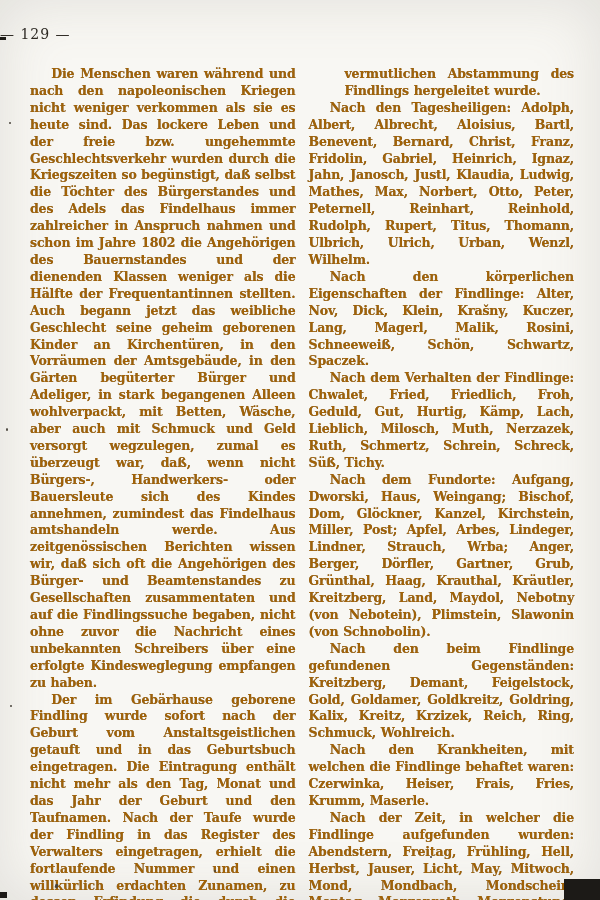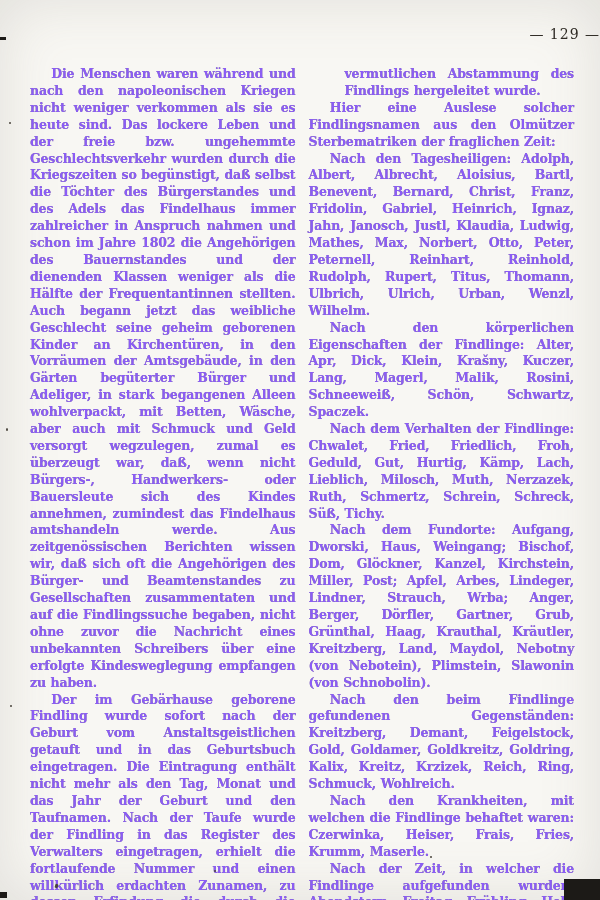--- a/index.html
+++ b/index.html
@@ -12,21 +12,21 @@
     width: 600px;
     height: 900px;
     margin: 0;
     background: #f8f7f3;
     overflow: hidden;
     font-family: "DejaVu Serif", "Liberation Serif", serif;
     color: #29251f;
     box-shadow: inset 0 0 60px rgba(120,115,105,0.18);
   }
   .page-number {
-    text-align: right;
+    text-align: left;
     padding-top: 26px;
     font-size: 14px;
     letter-spacing: 1px;
     color: #2c2822;
   }
   .columns {
     display: flex;
     gap: 13px;
     padding: 0 26px 0 30px;
     margin-top: 24px;
@@ -37,21 +37,21 @@
   }
   .column p {
     margin: 0;
     font-size: 12.5px;
     line-height: 16.9px;
     font-weight: bold;
     text-align: justify;
     text-indent: 1.7em;
     letter-spacing: -0.15px;
     word-spacing: 0.5px;
-    color: #8b5cf6;
+    color: #a16207;
     text-shadow: 0 0 0.4px rgba(40,36,30,0.55);
   }
   .column p.no-indent {
     text-indent: 0;
     margin-left: 36px;
   }
   
   .artifact {
     position: absolute;
     background: #1c1a17;
@@ -71,23 +71,22 @@
 
   <div class="columns">
 
     <div class="column">
       <p>Die Menschen waren während und nach den napoleonischen Kriegen nicht weniger verkommen als sie es heute sind. Das lockere Leben und der freie bzw. ungehemmte Geschlechtsverkehr wurden durch die Kriegszeiten so begünstigt, daß selbst die Töchter des Bürgerstandes und des Adels das Findelhaus immer zahlreicher in Anspruch nahmen und schon im Jahre 1802 die Angehörigen des Bauernstandes und der dienenden Klassen weniger als die Hälfte der Frequentantinnen stellten. Auch begann jetzt das weibliche Geschlecht seine geheim geborenen Kinder an Kirchentüren, in den Vorräumen der Amtsgebäude, in den Gärten begüterter Bürger und Adeliger, in stark begangenen Alleen wohlverpackt, mit Betten, Wäsche, aber auch mit Schmuck und Geld versorgt wegzulegen, zumal es überzeugt war, daß, wenn nicht Bürgers-, Handwerkers- oder Bauersleute sich des Kindes annehmen, zumindest das Findelhaus amtshandeln werde. Aus zeitgenössischen Berichten wissen wir, daß sich oft die Angehörigen des Bürger- und Beamtenstandes zu Gesellschaften zusammentaten und auf die Findlingssuche begaben, nicht ohne zuvor die Nachricht eines unbekannten Schreibers über eine erfolgte Kindesweglegung empfangen zu haben.</p>
       <p>Der im Gebärhause geborene Findling wurde sofort nach der Geburt vom Anstaltsgeistlichen getauft und in das Geburtsbuch eingetragen. Die Eintragung enthält nicht mehr als den Tag, Monat und das Jahr der Geburt und den Taufnamen. Nach der Taufe wurde der Findling in das Register des Verwalters eingetragen, erhielt die fortlaufende Nummer und einen willkürlich erdachten Zunamen, zu dessen Erfindung die durch die geheimnisvollen Umstände, unter denen sich so manche Geburt vollzog, angeregte Phantasie reichlich zu statten kam. Der von auswärts zugebrachte Findling wurde sub conditione getauft und erhielt einen Zunamen, der gewöhnlich von den Umständen oder von der</p>
     </div>
 
     <div class="column">
       <p class="no-indent">vermutlichen Abstammung des Findlings hergeleitet wurde.</p>
-      <p>Hier eine Auslese solcher Findlingsnamen aus den Olmützer Sterbematriken der fraglichen Zeit:</p>
       <p>Nach den Tagesheiligen: Adolph, Albert, Albrecht, Aloisius, Bartl, Benevent, Bernard, Christ, Franz, Fridolin, Gabriel, Heinrich, Ignaz, Jahn, Janosch, Justl, Klaudia, Ludwig, Mathes, Max, Norbert, Otto, Peter, Peternell, Reinhart, Reinhold, Rudolph, Rupert, Titus, Thomann, Ulbrich, Ulrich, Urban, Wenzl, Wilhelm.</p>
-      <p>Nach den körperlichen Eigenschaften der Findlinge: Alter, Apr, Dick, Klein, Krašny, Kuczer, Lang, Magerl, Malik, Rosini, Schneeweiß, Schön, Schwartz, Spaczek.</p>
+      <p>Nach den körperlichen Eigenschaften der Findlinge: Alter, Nov, Dick, Klein, Krašny, Kuczer, Lang, Magerl, Malik, Rosini, Schneeweiß, Schön, Schwartz, Spaczek.</p>
       <p>Nach dem Verhalten der Findlinge: Chwalet, Fried, Friedlich, Froh, Geduld, Gut, Hurtig, Kämp, Lach, Lieblich, Milosch, Muth, Nerzazek, Ruth, Schmertz, Schrein, Schreck, Süß, Tichy.</p>
       <p>Nach dem Fundorte: Aufgang, Dworski, Haus, Weingang; Bischof, Dom, Glöckner, Kanzel, Kirchstein, Miller, Post; Apfel, Arbes, Lindeger, Lindner, Strauch, Wrba; Anger, Berger, Dörfler, Gartner, Grub, Grünthal, Haag, Krauthal, Kräutler, Kreitzberg, Land, Maydol, Nebotny (von Nebotein), Plimstein, Slawonin (von Schnobolin).</p>
       <p>Nach den beim Findlinge gefundenen Gegenständen: Kreitzberg, Demant, Feigelstock, Gold, Goldamer, Goldkreitz, Goldring, Kalix, Kreitz, Krzizek, Reich, Ring, Schmuck, Wohlreich.</p>
       <p>Nach den Krankheiten, mit welchen die Findlinge behaftet waren: Czerwinka, Heiser, Frais, Fries, Krumm, Maserle.</p>
       <p>Nach der Zeit, in welcher die Findlinge aufgefunden wurden: Abendstern, Freitag, Frühling, Hell, Herbst, Jauser, Licht, May, Mitwoch, Mond, Mondbach, Mondschein, Montag, Morgenroth, Morgenstund, Schein, Sommer, Sonntag, Stern, Bečera, Winter, Zora.</p>
     </div>
 
   </div>
 
   <div class="artifact" style="left:0; top:37px; width:6px; height:3px;"></div>

